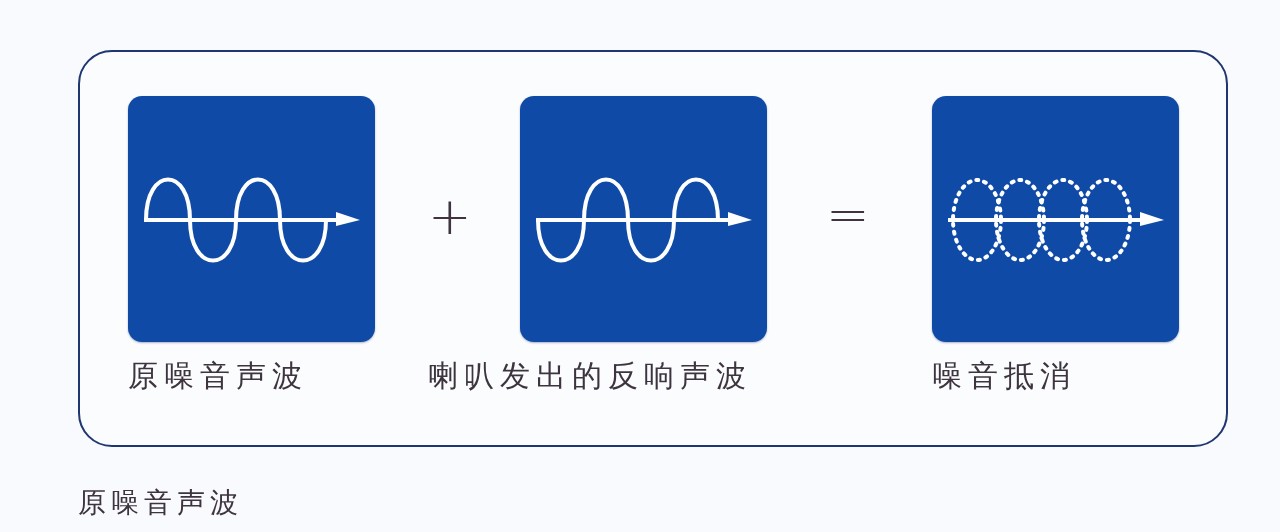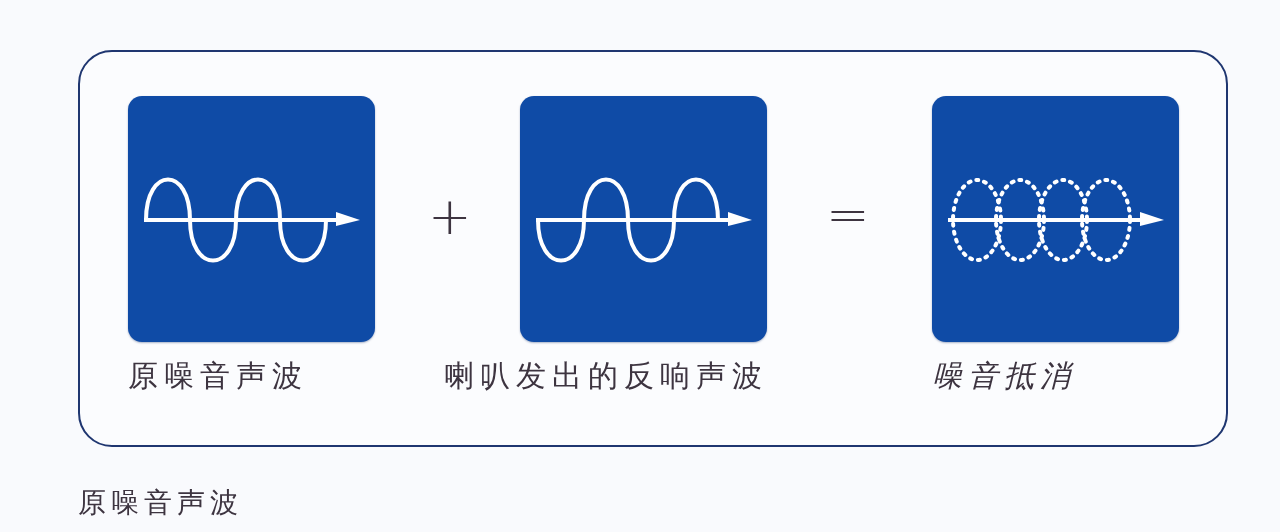--- a/index.html
+++ b/index.html
@@ -57,16 +57,16 @@
       <ellipse cx="88" cy="124" rx="24" ry="40"></ellipse>
       <ellipse cx="131" cy="124" rx="24" ry="40"></ellipse>
       <ellipse cx="174" cy="124" rx="24" ry="40"></ellipse>
     </g>
     <line x1="16" y1="124" x2="222" y2="124" stroke="#ffffff" stroke-width="4"></line>
     <polygon points="208,116 232,124 208,130" fill="#ffffff"></polygon>
   </svg>
 </div>
 
 <div class="label" style="left:128px; width:247px;">原噪音声波</div>
-<div class="label" style="left:444px; width:400px;">喇叭发出的反响声波</div>
-<div class="label" style="left:932px; width:247px;font-style:italic;">噪音抵消</div>
+<div class="label" style="left:428px; width:400px;">喇叭发出的反响声波</div>
+<div class="label" style="left:932px; width:247px;">噪音抵消</div>
 
 <div class="caption">原噪音声波</div>
 
 </body></html>

